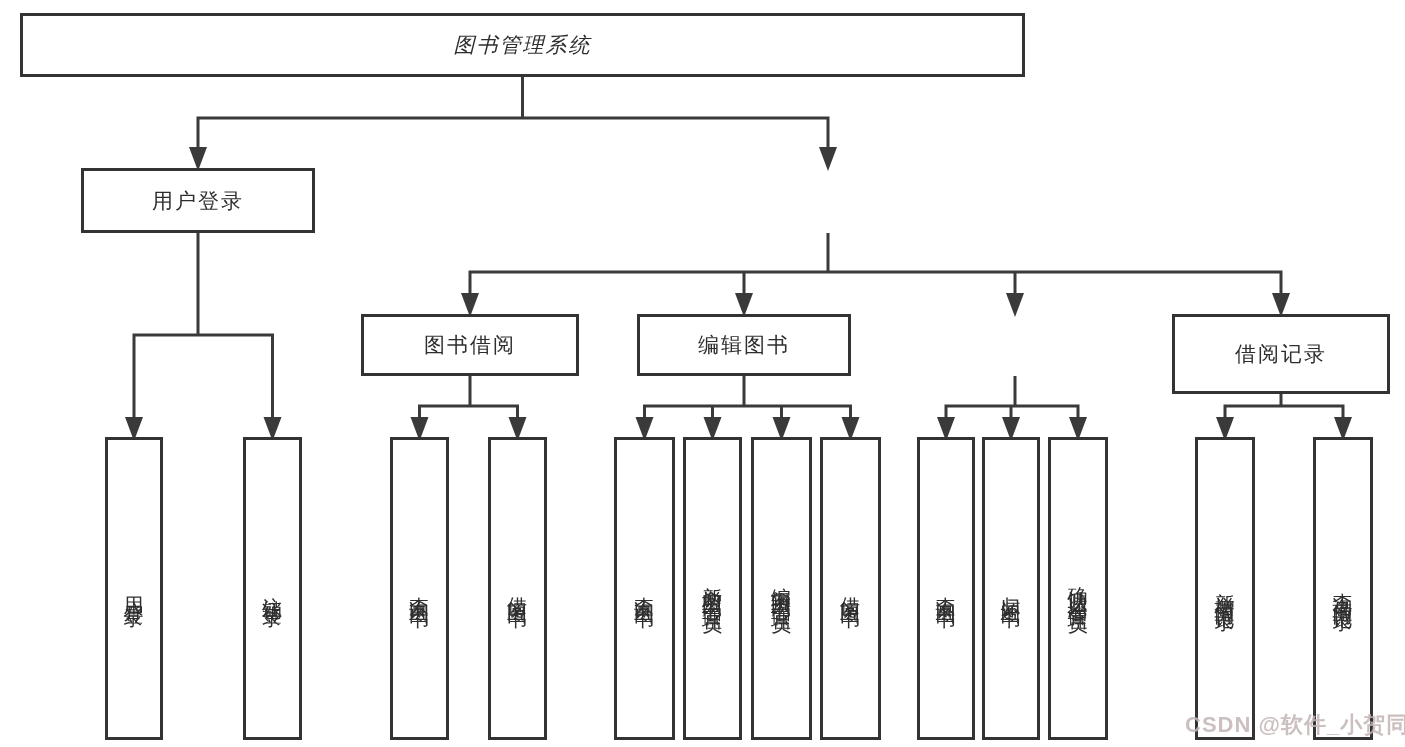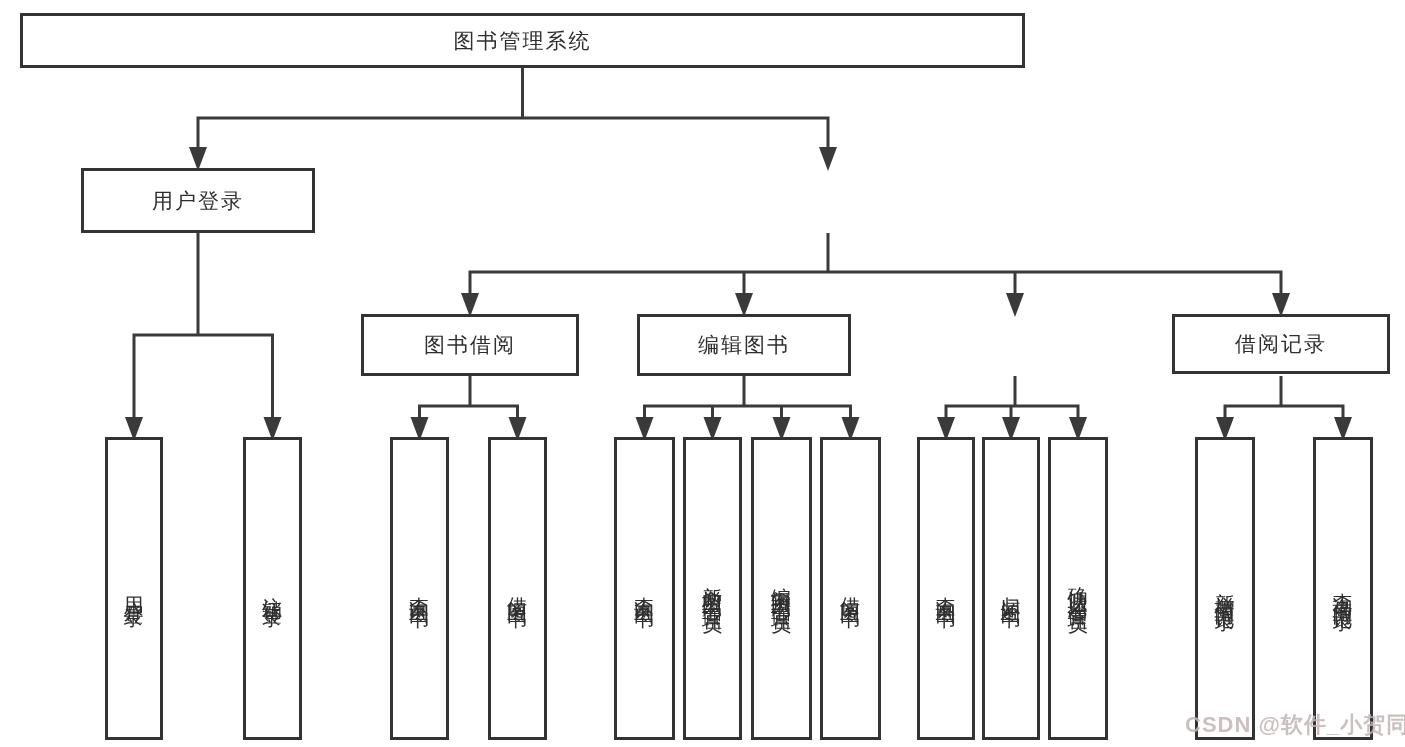--- a/index.html
+++ b/index.html
@@ -105,35 +105,35 @@
 
       <polygon points="937,417 955,417 946,441"></polygon>
       <polygon points="1002,417 1020,417 1011,441"></polygon>
       <polygon points="1069,417 1087,417 1078,441"></polygon>
 
       <polygon points="1216,417 1234,417 1225,441"></polygon>
       <polygon points="1334,417 1352,417 1343,441"></polygon>
     </g>
   </svg>
 
-  <div class="node" style="left:20px; top:13px; width:1005px; height:55px;">
+  <div class="node" style="left:20px; top:13px; width:1005px; height:64px;font-style:italic;">
     <span class="lbl">图书管理系统</span>
   </div>
 
   <div class="node" style="left:81px; top:168px; width:234px; height:65px;">
     <span class="lbl">用户登录</span>
   </div>
 
   <div class="node" style="left:361px; top:314px; width:218px; height:62px;">
     <span class="lbl">图书借阅</span>
   </div>
   <div class="node" style="left:637px; top:314px; width:214px; height:62px;">
     <span class="lbl">编辑图书</span>
   </div>
-  <div class="node" style="left:1172px; top:314px; width:218px; height:60px;">
+  <div class="node" style="left:1172px; top:314px; width:218px; height:80px;">
     <span class="lbl">借阅记录</span>
   </div>
 
   <div class="node leaf" style="left:105px; top:437px; width:58px; height:303px;">
     <span class="lbl">用户登录</span>
   </div>
   <div class="node leaf" style="left:243px; top:437px; width:59px; height:303px;">
     <span class="lbl">注销登录</span>
   </div>
 

